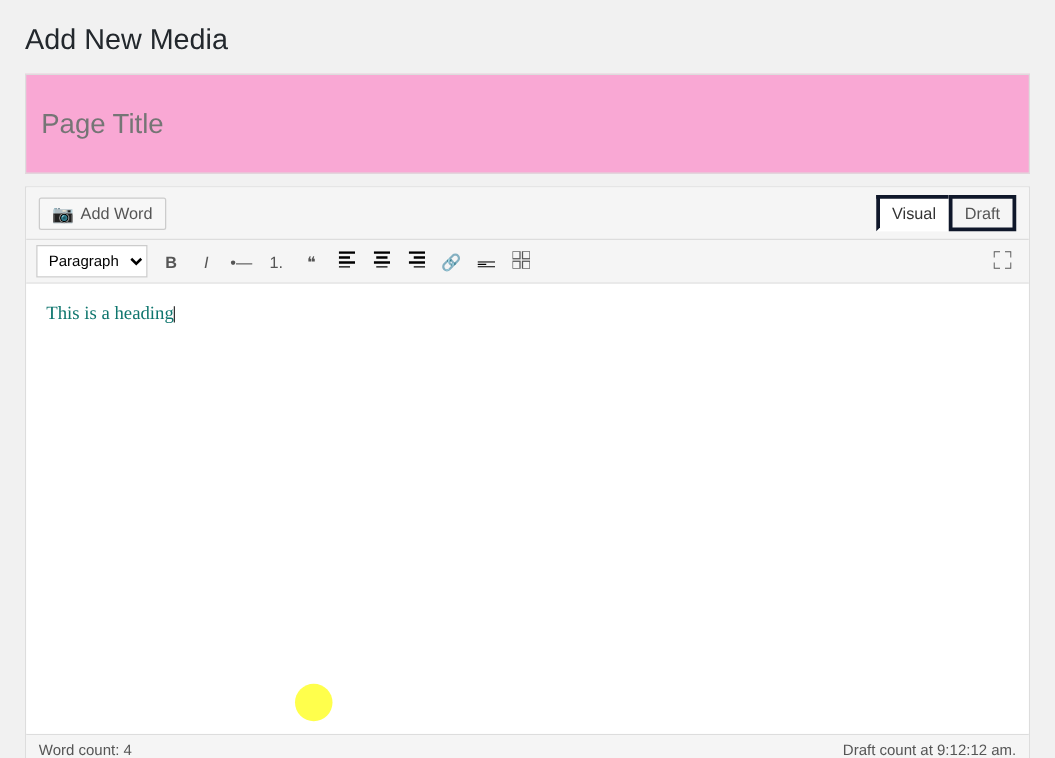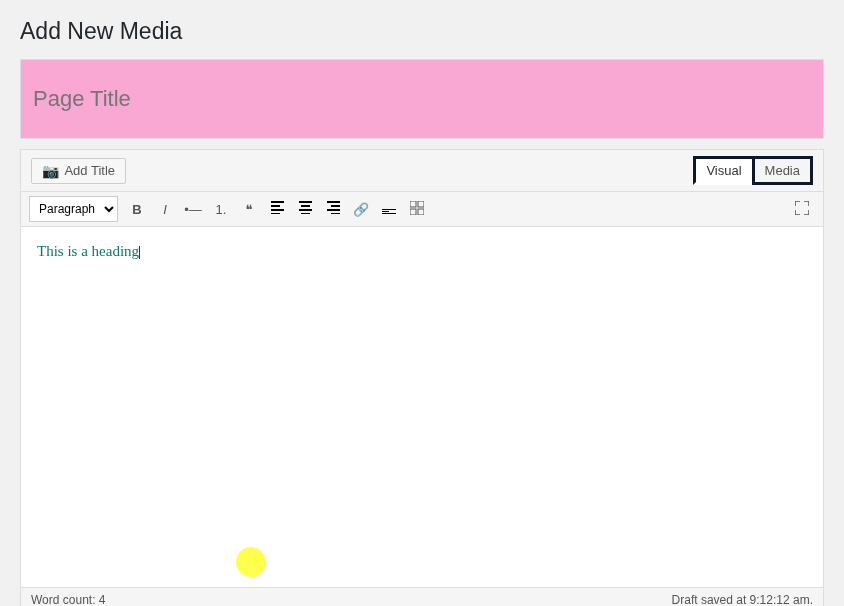--- a/index.html
+++ b/index.html
@@ -199,25 +199,25 @@
 
 <h1 class="page-title-heading">Add New Media</h1>
 
 <input type="text" class="title-input" placeholder="Page Title" style="">
 
 <div class="editor-wrapper">
 
   <div class="editor-top-bar">
     <button class="add-media-btn">
       <span class="media-icon">📷</span>
-      <span>Add Title</span>
+      <span>Add Word</span>
     </button>
     <div class="visual-text-tabs">
       <button class="tab-btn active">Visual</button>
-      <button class="tab-btn">Media</button>
+      <button class="tab-btn">Draft</button>
     </div>
   </div>
 
   <div class="toolbar">
     <select class="toolbar-select">
       <option>Paragraph</option>
       <option>Heading 1</option>
       <option>Heading 2</option>
       <option>Heading 3</option>
       <option>Heading 4</option>
@@ -304,16 +304,16 @@
     </button>
   </div>
 
   <div class="editor-content" style="position:relative;">
     <span class="editor-text">This is a heading</span><span class="cursor-blink"></span>
     <div class="cursor-highlight"></div>
   </div>
 
   <div class="editor-footer">
     <span>Word count: 4</span>
-    <span>Draft saved at 9:12:12 am.</span>
+    <span>Draft count at 9:12:12 am.</span>
   </div>
 
 </div>
 
 </body></html>

